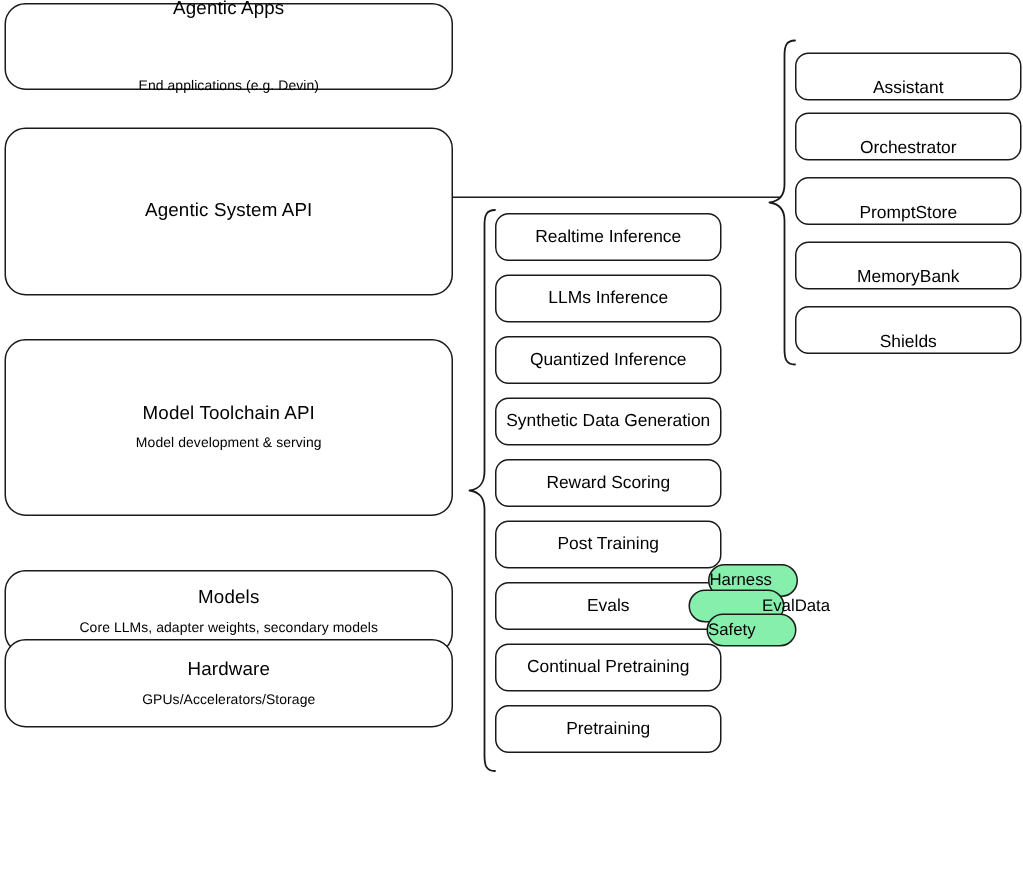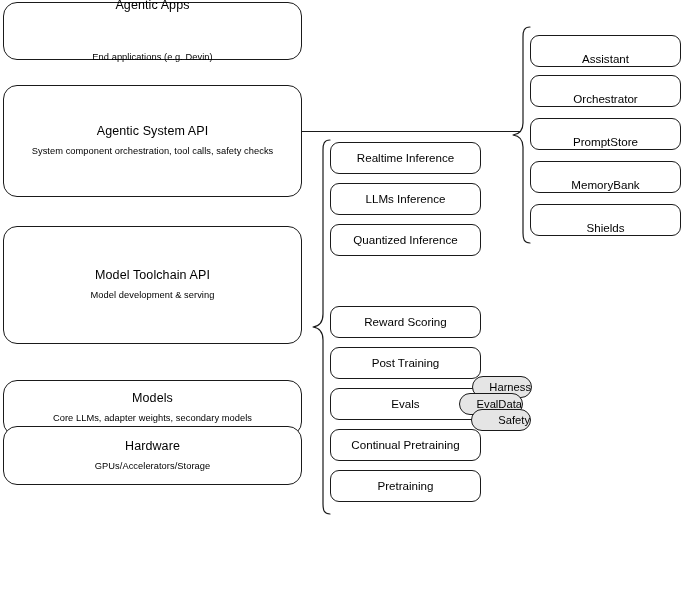--- a/index.html
+++ b/index.html
@@ -59,26 +59,26 @@
   .right {
     left: 530px;
     width: 151px;
     justify-content: flex-end;
   }
   
   .pill {
     position: absolute;
     box-sizing: border-box;
     border: 1.2px solid #1a1a1a;
-    background: #e5e5e5;
+    background: #86efac;
     border-radius: 999px;
     height: 22px;
     display: flex;
     align-items: center;
-    justify-content: flex-end;
+    justify-content: flex-start;
     font-size: 11.2px;
     color: #000000;
     white-space: nowrap;
   }
   
   .connector {
     position: absolute;
     background: #1a1a1a;
     height: 1.2px;
   }
@@ -99,21 +99,20 @@
 
 <div id="canvas">
 
   <div class="node layer" style="top:2px; height:58px;gap:32px;">
     <div class="title">Agentic Apps</div>
     <div class="sub">End applications (e.g. Devin)</div>
   </div>
 
   <div class="node layer" style="top:85px; height:112px;">
     <div class="title">Agentic System API</div>
-    <div class="sub">System component orchestration, tool calls, safety checks</div>
   </div>
 
   <div class="node layer" style="top:226px; height:118px;">
     <div class="title">Model Toolchain API</div>
     <div class="sub">Model development &amp; serving</div>
   </div>
 
   <div class="node layer" style="top:380px; height:56px;">
     <div class="title">Models</div>
     <div class="sub">Core LLMs, adapter weights, secondary models</div>
@@ -132,20 +131,23 @@
   </svg>
 
   <div class="node capsule mid" style="top:142px;">
     <span>Realtime Inference</span>
   </div>
   <div class="node capsule mid" style="top:183px;">
     <span>LLMs Inference</span>
   </div>
   <div class="node capsule mid" style="top:224px;">
     <span>Quantized Inference</span>
+  </div>
+  <div class="node capsule mid" style="top:265px;">
+    <span>Synthetic Data Generation</span>
   </div>
   <div class="node capsule mid" style="top:306px;">
     <span>Reward Scoring</span>
   </div>
   <div class="node capsule mid" style="top:347px;">
     <span>Post Training</span>
   </div>
   <div class="node capsule mid" style="top:388px;">
     <span>Evals</span>
   </div>

